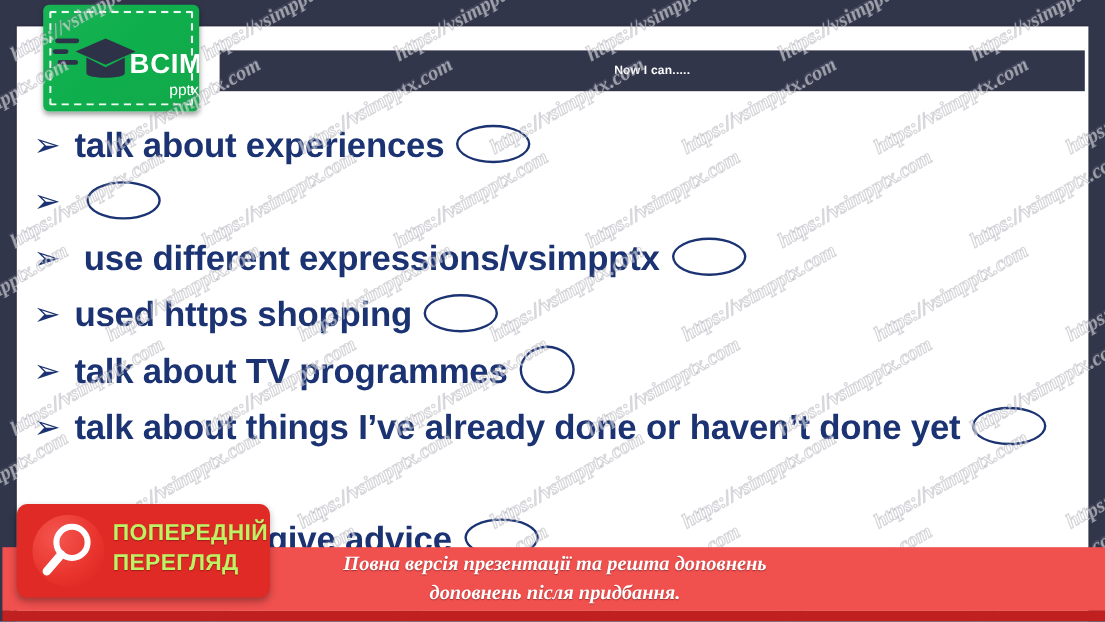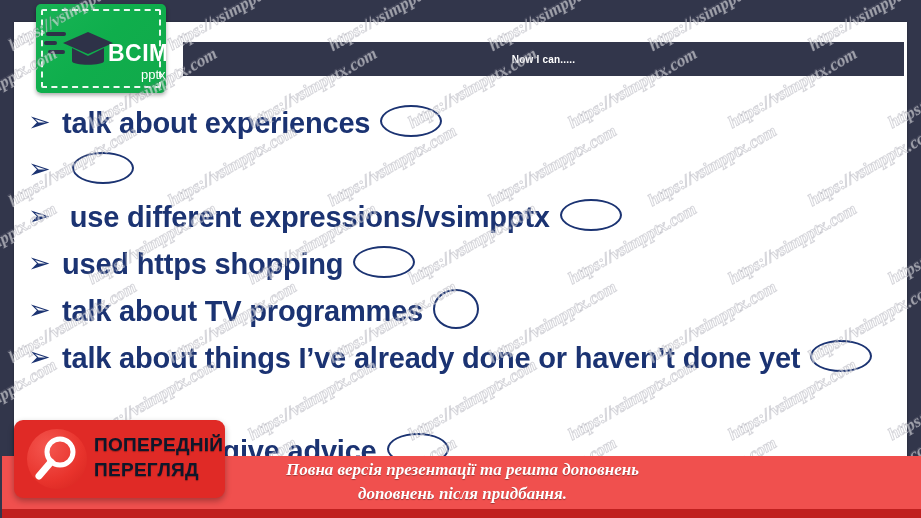--- a/index.html
+++ b/index.html
@@ -208,21 +208,21 @@
     left:13px; top:9px;
     width:60px; height:60px;
     border-radius:50%;
     background:radial-gradient(circle at 34% 30%, #f4564f 0%, #e8332c 60%, #d4241f 100%);
   }
   #preview-badge svg { position:absolute; left:13px; top:9px; }
   #preview-badge .badge-label {
     position:absolute;
     left:80px; top:12px;
     width:126px;
-    color:#0f172a;
+    color:#bef264;
     font-size:19px;
     font-weight:bold;
     line-height:25px;
     letter-spacing:.3px;
     font-family:"Liberation Sans", sans-serif;
     text-shadow:0 1px 1px rgba(0,0,0,.3);
   }
   #preview-badge .badge-label span { display:block; }
 </style>
 </head>

